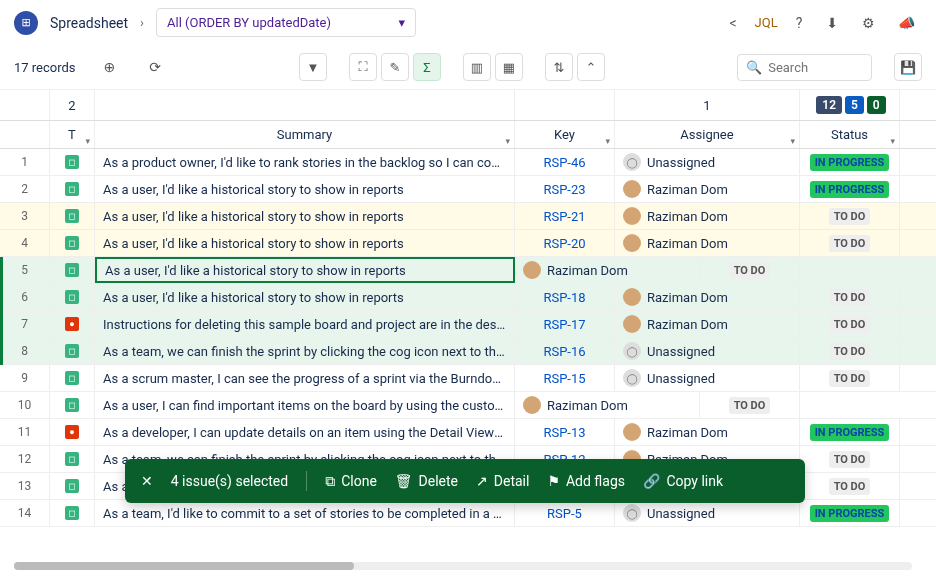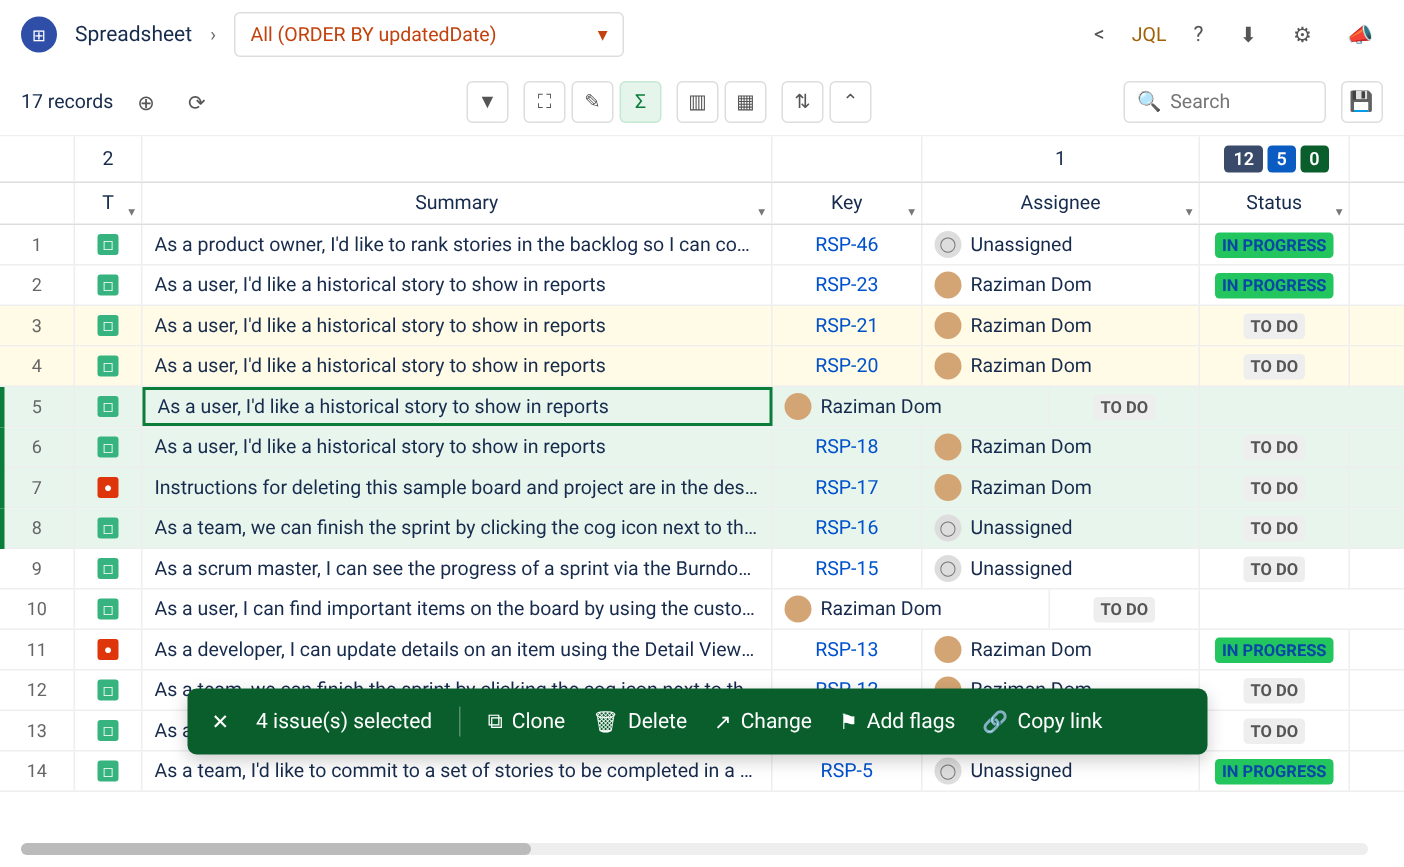--- a/index.html
+++ b/index.html
@@ -1,25 +1,25 @@
 <!DOCTYPE html>
 <html><head>
 <meta charset="utf-8">
 <style>
 *{box-sizing:border-box;margin:0;padding:0;font-family:-apple-system,BlinkMacSystemFont,"Segoe UI",Roboto,sans-serif}
 body{background:#fff;width:936px;height:578px;overflow:hidden;color:#172b4d;font-size:13px}
 .top{display:flex;align-items:center;padding:8px 14px;gap:12px}
 .logo{width:24px;height:24px;border-radius:50%;background:#2e4ea8;display:flex;align-items:center;justify-content:center;color:#fff;font-size:11px}
 .crumb{font-size:14px;color:#172b4d}
 .chev{color:#666}
-.sel{border:1px solid #ddd;border-radius:4px;padding:6px 10px;width:260px;display:flex;justify-content:space-between;align-items:center;font-size:13px;color:#c2410c}
+.sel{border:1px solid #ddd;border-radius:4px;padding:6px 10px;width:260px;display:flex;justify-content:space-between;align-items:center;font-size:13px;color:#4c1d95}
 .sp{flex:1}
 .tico{color:#555;padding:4px 6px;cursor:pointer;font-size:14px}
 .jql{font-weight:400;font-size:13px;color:#a16207}
-.bar{display:flex;align-items:center;padding:8px 14px;gap:10px;border-bottom:1px solid #eee}
+.bar{display:flex;align-items:center;padding:8px 14px;gap:22px;border-bottom:1px solid #eee}
 .rec{font-size:13px;color:#172b4d}
 .ib{width:28px;height:28px;border:1px solid #ddd;border-radius:4px;display:flex;align-items:center;justify-content:center;cursor:pointer;color:#555;background:#fff;font-size:13px}
 .ib.act{background:#e6f5eb;color:#0a7d3b;border-color:#c5e8d2}
 .grp{display:flex;gap:4px}
 .srch{border:1px solid #ddd;border-radius:4px;padding:5px 8px;display:flex;align-items:center;gap:6px;width:135px}
 .srch input{border:none;outline:none;width:100%;font-size:13px}
 .tbl{position:relative}
 .hdr1{display:flex;border-bottom:1px solid #ddd;background:#fff}
 .hdr2{display:flex;border-bottom:1px solid #ddd;background:#fff}
 .c{border-right:1px solid #eee;padding:6px 8px;display:flex;align-items:center;position:relative}
@@ -440,21 +440,21 @@
   <div class="ai">
       <span>⧉</span>
       <span>Clone</span>
     </div>
   <div class="ai">
       <span>🗑</span>
       <span>Delete</span>
     </div>
   <div class="ai">
       <span>↗</span>
-      <span>Change</span>
+      <span>Detail</span>
     </div>
   <div class="ai">
       <span>⚑</span>
       <span>Add flags</span>
     </div>
   <div class="ai">
       <span>🔗</span>
       <span>Copy link</span>
     </div>
 </div>

